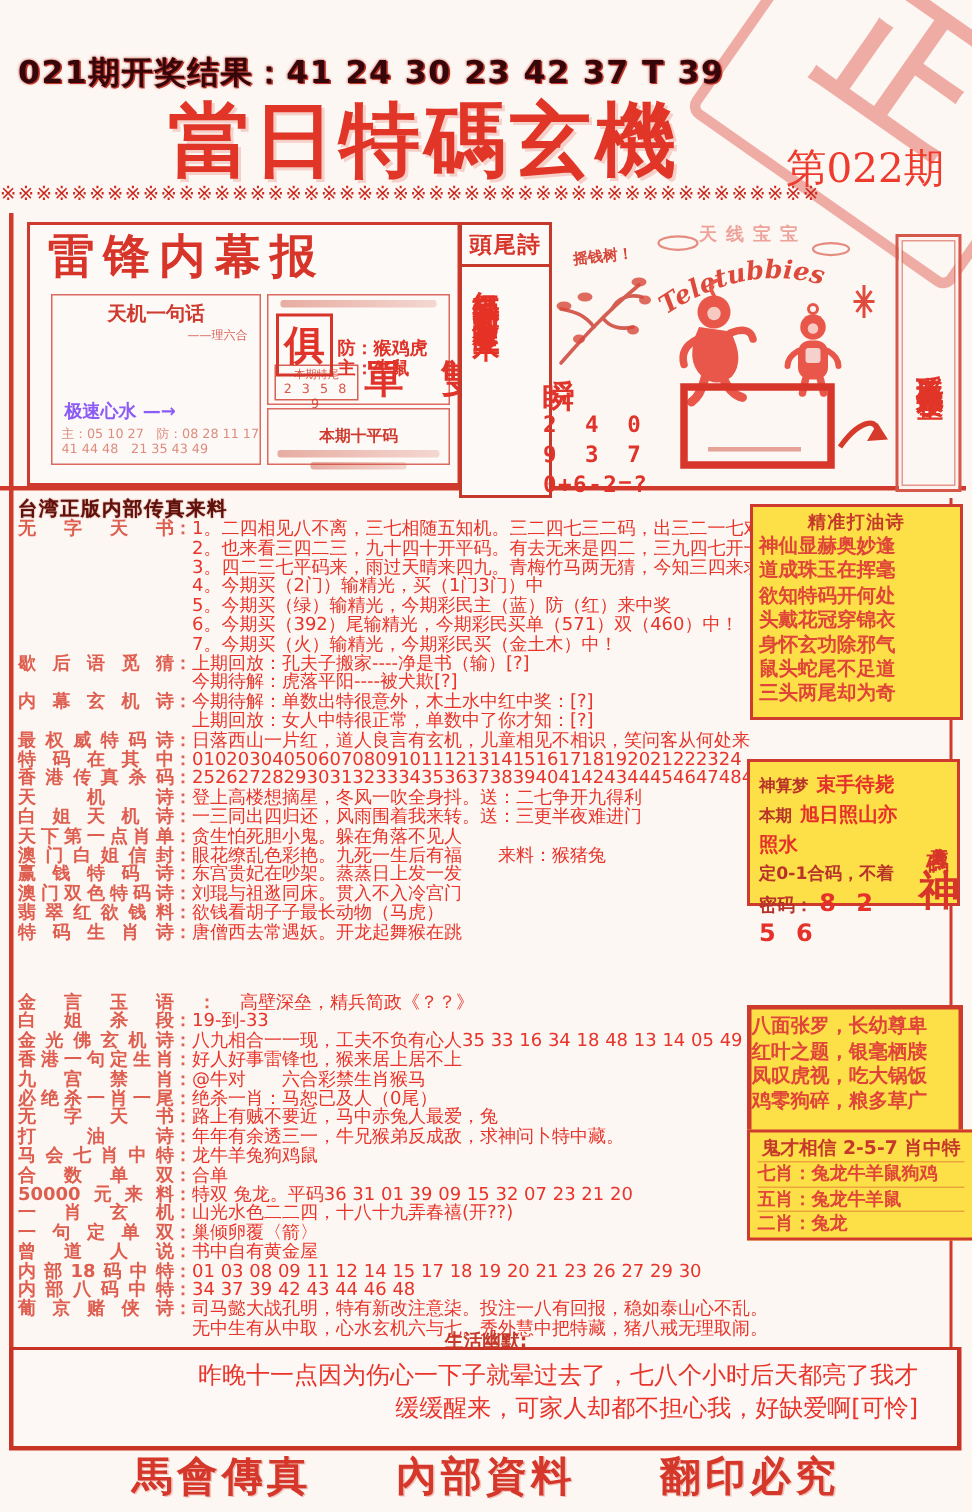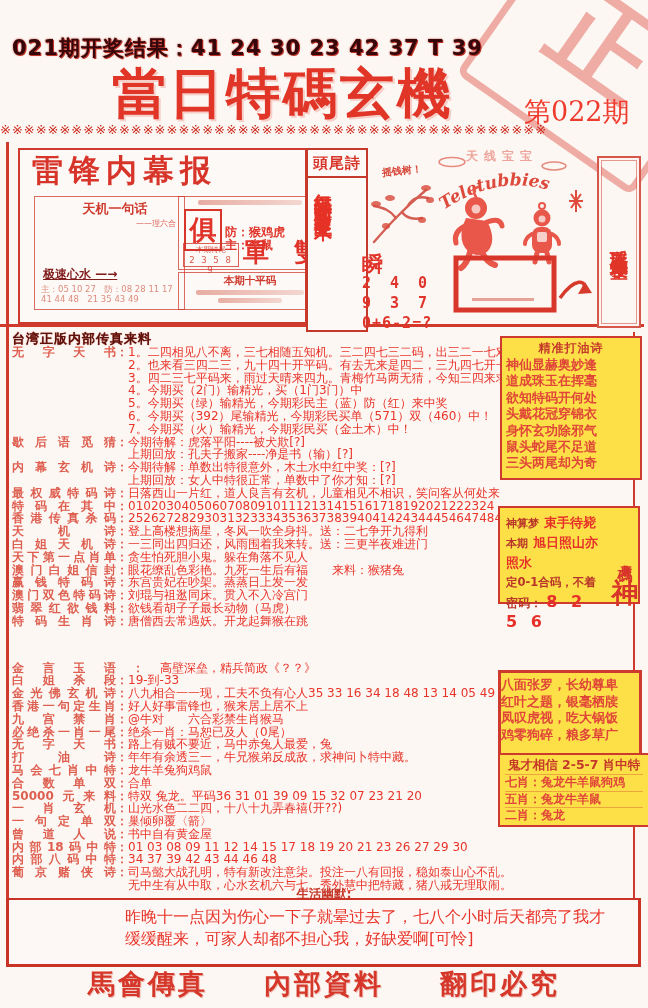--- a/index.html
+++ b/index.html
@@ -24,40 +24,40 @@
 
   
   .border-left{left:6px;top:142px;width:3px;height:760px;background:#cf3a2c;}
   .border-right{left:633px;top:332px;width:2px;height:566px;background:#cf3a2c;}
   .divider-h{left:0;top:324px;width:644px;height:3px;background:#cf3a2c;}
 
   
   .leifeng{left:18px;top:148px;width:285px;height:172px;border:2px solid #cf3a2e;background:#fdf9f6;}
   .leifeng-title{position:absolute;left:12px;top:0px;font-family:"DejaVu Serif",serif;font-size:31px;
                  font-weight:bold;color:#d8352a;letter-spacing:6px;white-space:nowrap;}
-  .sub-box{position:absolute;border:1px solid rgba(207,58,46,.75);padding-left:11px;}
+  .sub-box{position:absolute;border:1px solid rgba(207,58,46,.75);}
   .tianji{left:14px;top:46px;width:138px;height:112px;}
   .tianji-title{text-align:center;font-size:13px;font-weight:bold;margin-top:3px;color:#cf3a2e;}
   .tianji-sub{text-align:right;font-size:8px;color:rgba(207,58,46,.8);padding-right:8px;}
-  .jisu{position:absolute;left:8px;bottom:26px;font-size:12px;font-weight:bold;color:#7f1d1d;text-decoration:underline;}
+  .jisu{position:absolute;left:8px;bottom:26px;font-size:12px;font-weight:bold;color:#8b5cf6;}
   .faint-num{position:absolute;left:6px;font-size:8.5px;color:rgba(205,80,60,.65);white-space:nowrap;}
   .rt-box{left:158px;top:46px;width:120px;height:72px;}
   .faint-bar{background:linear-gradient(90deg,rgba(205,80,60,.45),rgba(205,80,60,.2));height:5px;border-radius:2px;}
   .ju{position:absolute;left:5px;top:12px;width:34px;height:38px;border:2px solid #d8352a;
       display:flex;align-items:center;justify-content:center;font-size:27px;font-weight:bold;color:#e0342a;}
   .zhu{position:absolute;left:46px;top:12px;font-size:12px;font-weight:bold;color:#e0342a;white-space:nowrap;margin-top:28px;}
   .fang{position:absolute;left:46px;top:27px;font-size:12px;font-weight:bold;color:#e0342a;white-space:nowrap;}
   .tewei{position:absolute;left:4px;top:46px;width:54px;height:22px;border:1.5px solid rgba(207,58,46,.8);
          text-align:center;}
   .tewei .t1{font-size:7.5px;color:rgba(207,58,46,.85);margin-top:1px;}
   .tewei .t2{font-size:8.5px;color:rgba(207,58,46,.85);letter-spacing:2px;}
   .danshuang{position:absolute;left:64px;top:38px;font-family:"DejaVu Serif",serif;font-size:26px;
              font-weight:bold;color:#e0342a;letter-spacing:8px;white-space:nowrap;}
   .rb-box{left:158px;top:122px;width:120px;height:36px;}
-  .pingma-title{text-align:center;font-size:10.5px;font-weight:bold;color:#cf3a2e;margin-top:1px;}
+  .pingma-title{text-align:center;font-size:10.5px;font-weight:bold;color:#cf3a2e;margin-top:11px;}
   .pingma-lines{padding:2px 6px;display:flex;flex-direction:column;gap:3px;}
 
   
   .touwei{left:306px;top:148px;width:58px;height:180px;border:2px solid #c5392b;background:#fdf9f6;}
   .touwei-title{height:26px;border-bottom:2px solid #c5392b;display:flex;align-items:center;
                 justify-content:center;font-family:"DejaVu Serif",serif;font-size:15px;font-weight:bold;
                 color:#d8352a;letter-spacing:1px;white-space:nowrap;}
   .touwei-body{writing-mode:vertical-rl;height:146px;padding:2px 3px;font-size:18px;font-weight:bold;
                color:#e63226;letter-spacing:2px;display:flex;gap:2px;}
 
@@ -111,21 +111,21 @@
   .idiom{left:498px;top:670px;width:138px;height:78px;border-width:3px;padding:4px 0;text-align:left;}
   .idiom .line{font-size:13px;line-height:16.5px;font-weight:bold;color:#e0453a;white-space:nowrap;}
   .guicai{left:498px;top:753px;width:138px;height:66px;padding:2px 5px;}
   .guicai-title{font-size:12.5px;font-weight:bold;color:#c5392b;text-align:center;white-space:nowrap;}
   .guicai .line{font-size:12px;line-height:15.5px;font-weight:bold;color:#e0453a;
                 border-top:1px solid rgba(207,58,46,.35);white-space:nowrap;}
 
   
   .humor-title{left:0;top:886px;width:648px;text-align:center;font-size:12.5px;font-weight:bold;color:#c5392b;}
   .humor-box{left:6px;top:898px;width:629px;height:64px;border:3px solid #c93325;border-top-width:2px;background:#fdf8f5;}
-  .humor-text{padding:6px 26px 0 116px;font-size:16px;line-height:22px;color:#e8342a;}
+  .humor-text{padding:6px 26px 0 116px;font-size:16px;line-height:22px;color:#e8342a;text-align:right;}
   .footer{left:0;top:966px;width:648px;display:flex;justify-content:center;gap:56px;}
   .footer-item{font-family:"DejaVu Serif",serif;font-size:27px;font-weight:bold;color:#d5382a;
                letter-spacing:3px;text-shadow:1px 1px 0 #f0c3bb;white-space:nowrap;}
 </style>
 </head>
 <body>
 
 <div class="page">
 
   <div class="abs stamp">
@@ -267,22 +267,22 @@
           <div class="tip-line">4。今期买（2门）输精光，买（1门3门）中</div>
           <div class="tip-line">5。今期买（绿）输精光，今期彩民主（蓝）防（红）来中奖</div>
           <div class="tip-line">6。今期买（392）尾输精光，今期彩民买单（571）双（460）中！</div>
           <div class="tip-line">7。今期买（火）输精光，今期彩民买（金土木）中！</div>
         </div>
       </div>
       <div class="tip-row">
         <span class="tip-label">歇后语觅猜</span>
         <span class="tip-colon">：</span>
         <div class="tip-lines">
+          <div class="tip-line">上期回放：孔夫子搬家----净是书（输）[?]</div>
           <div class="tip-line">今期待解：虎落平阳----被犬欺[?]</div>
-          <div class="tip-line">上期回放：孔夫子搬家----净是书（输）[?]</div>
         </div>
       </div>
       <div class="tip-row">
         <span class="tip-label">内幕玄机诗</span>
         <span class="tip-colon">：</span>
         <div class="tip-lines">
           <div class="tip-line">今期待解：单数出特很意外，木土水中红中奖：[?]</div>
           <div class="tip-line">上期回放：女人中特很正常，单数中了你才知：[?]</div>
         </div>
       </div>

